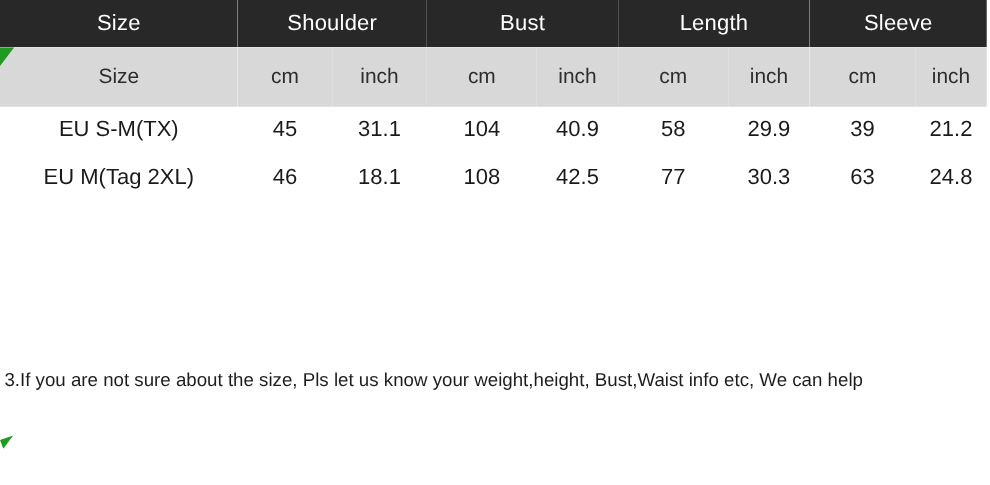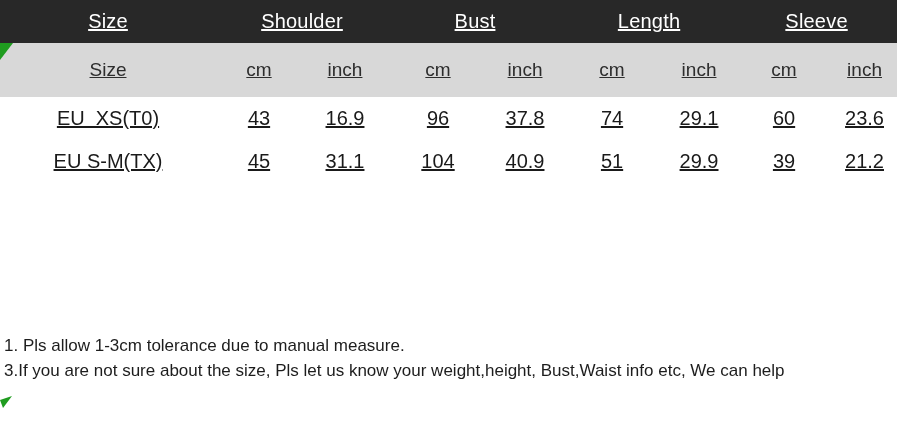--- a/index.html
+++ b/index.html
@@ -16,21 +16,20 @@
     table-layout: fixed;
     width: 897px;
     border: none;
   }
   table.size-table th, table.size-table td {
     border: none;
     padding: 0;
     vertical-align: middle;
     text-align: center;
     overflow: hidden;
-    text-decoration: underline;
   }
   tr.group-row th {
     background: var(--header-bg, #282828);
     color: var(--header-text, #ffffff);
     height: 43px;
     font-size: 20px;
     font-weight: 400;
     letter-spacing: 0.2px;
   }
   tr.unit-row td {
@@ -96,46 +95,45 @@
         <td>cm</td>
         <td>inch</td>
         <td>cm</td>
         <td>inch</td>
         <td>cm</td>
         <td>inch</td>
       </tr>
     </thead>
     <tbody class="data-rows">
       <tr>
-        <td class="size-cell">EU  XS(T0)</td>
-        <td>43</td>
-        <td>16.9</td>
-        <td>96</td>
-        <td>37.8</td>
-        <td>74</td>
-        <td>29.1</td>
-        <td>60</td>
-        <td>23.6</td>
-      </tr>
-      <tr>
         <td class="size-cell">EU S-M(TX)</td>
         <td>45</td>
         <td>31.1</td>
         <td>104</td>
         <td>40.9</td>
-        <td>51</td>
+        <td>58</td>
         <td>29.9</td>
         <td>39</td>
         <td>21.2</td>
+      </tr>
+      <tr>
+        <td class="size-cell">EU M(Tag 2XL)</td>
+        <td>46</td>
+        <td>18.1</td>
+        <td>108</td>
+        <td>42.5</td>
+        <td>77</td>
+        <td>30.3</td>
+        <td>63</td>
+        <td>24.8</td>
       </tr>
     </tbody>
   </table>
 
   <div class="notes">
-    <p>1. Pls allow 1-3cm tolerance due to manual measure.</p>
     <p>3.If you are not sure about the size, Pls let us know your weight,height, Bust,Waist info etc, We can help</p>
   </div>
 
   <svg class="flag-top" viewBox="0 0 13 17" width="13" height="17">
     <polygon points="0,0 13,0 0,17" fill="#1f9c1f"></polygon>
   </svg>
   <svg class="flag-bottom" viewBox="0 0 12 12" width="12" height="12">
     <polygon points="12,0 0,4 3,12" fill="#1f9c1f"></polygon>
   </svg>
 

